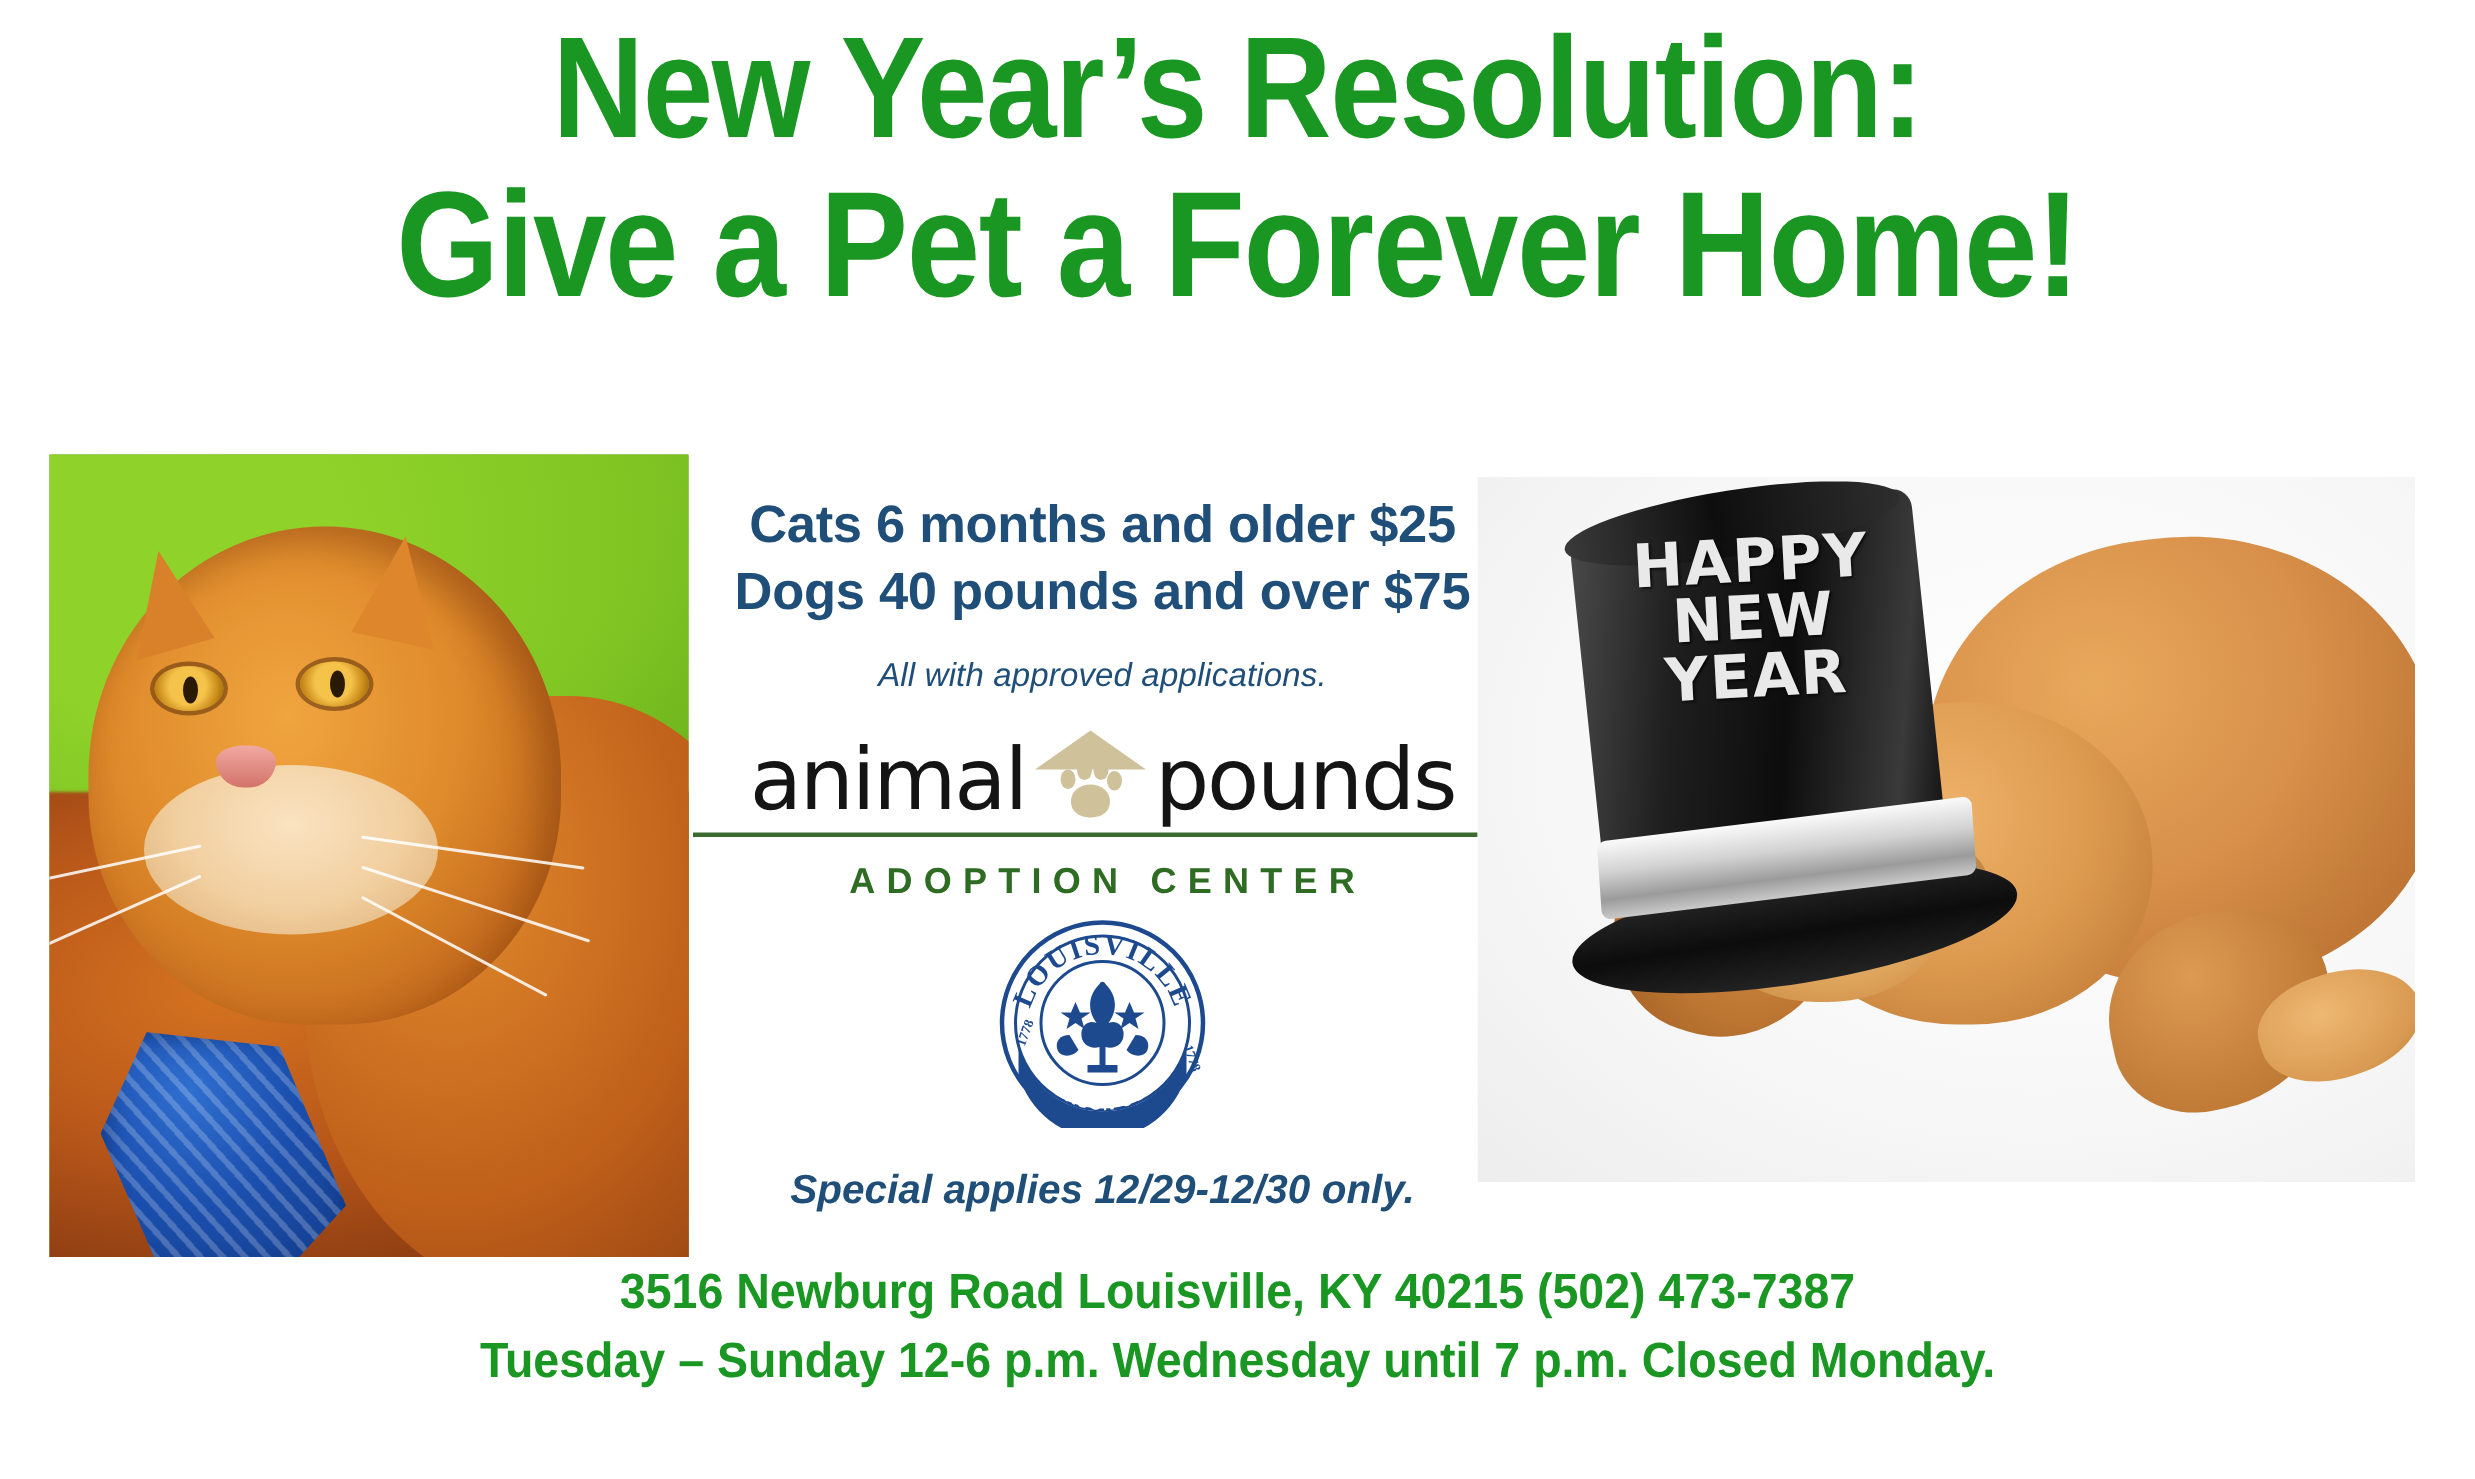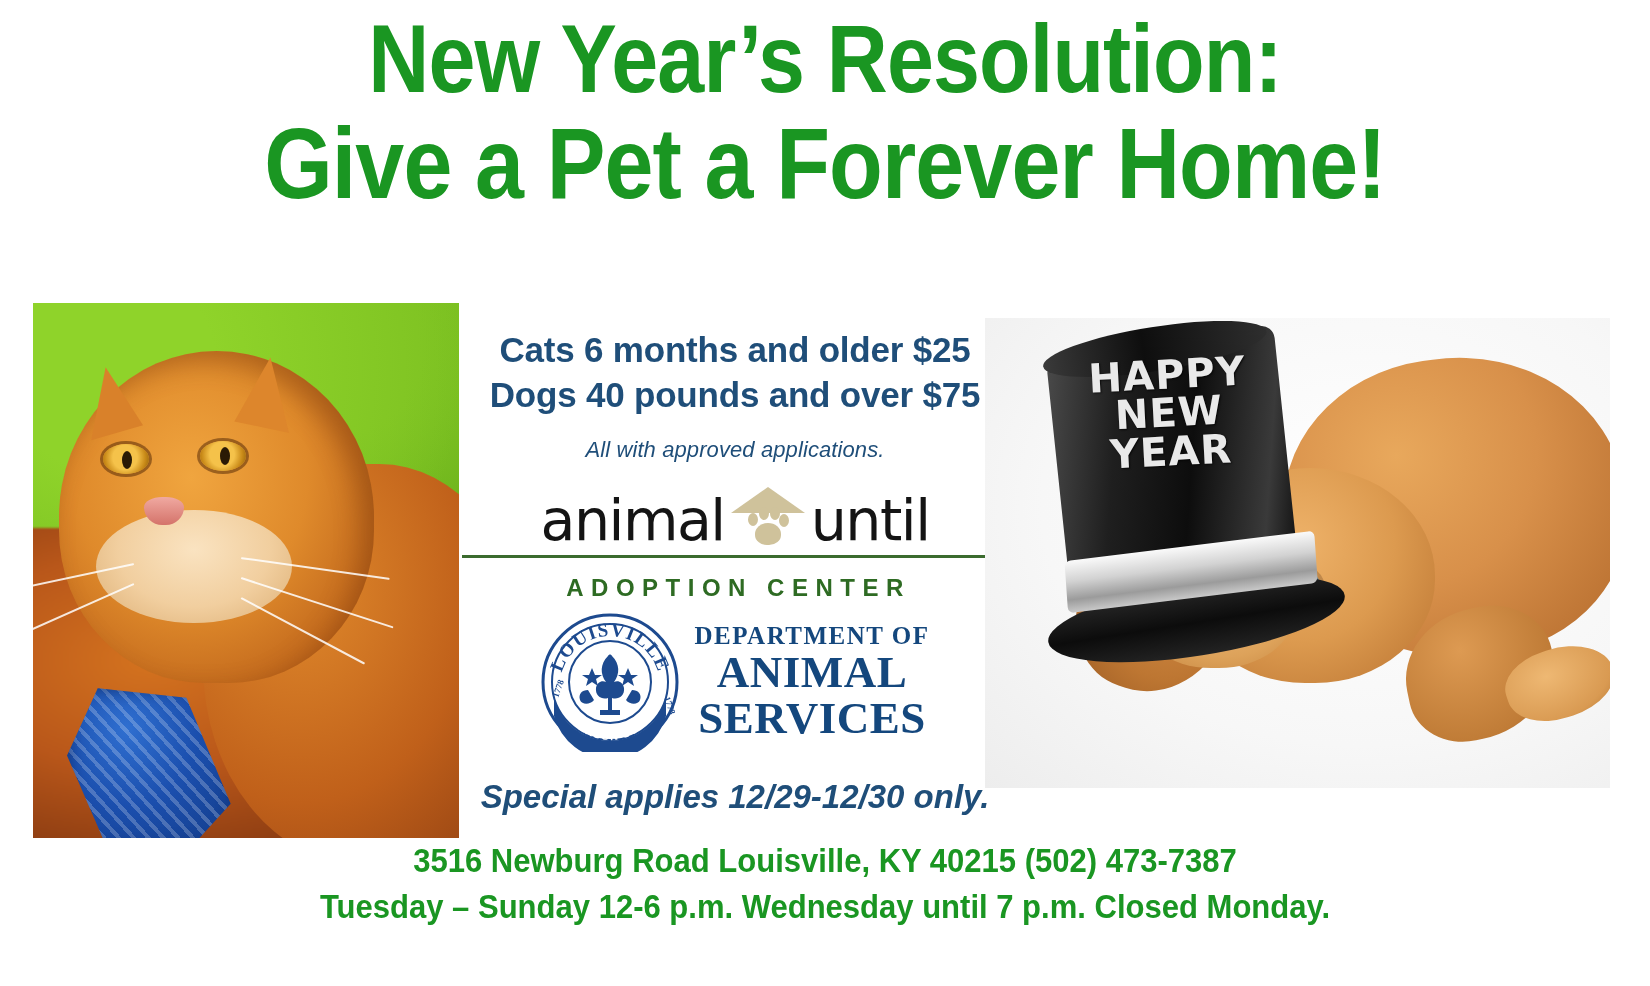--- a/index.html
+++ b/index.html
@@ -116,21 +116,21 @@
     margin-top:16px;padding-left:7px;
   }
 
   .dept-row{display:flex;align-items:center;justify-content:center;gap:14px;margin-top:10px;}
   .seal{position:relative;width:140px;height:140px;flex:0 0 140px;}
   .dept-text{text-align:center;color:#14477d;font-family:"Liberation Serif", serif;}
   .dept-of{font-size:25px;font-weight:bold;letter-spacing:1.5px;}
   .animal,.services{font-size:45px;font-weight:bold;line-height:1.02;letter-spacing:.5px;}
 
   .special{
-    margin-top:26px;color:#1f4e79;font-style:italic;font-weight:bold;font-size:33px;
+    margin-top:26px;color:#1f4e79;font-style:italic;font-weight:bold;font-size:27px;
   }
 
   
   .dog-photo{
     position:absolute;left:985px;top:318px;width:625px;height:470px;overflow:hidden;background:#fff;
   }
   .dog-bg{position:absolute;inset:0;background:radial-gradient(ellipse at 60% 40%, #ffffff 0%, #f7f7f7 60%, #ededed 100%);}
   .dog-body{
     position:absolute;left:300px;top:40px;width:340px;height:300px;
     border-radius:48% 52% 45% 55%;
@@ -258,21 +258,21 @@
         <span class="paw-house">
           <span class="roof"></span>
           <span class="paw">
             <span class="toe t1"></span>
             <span class="toe t2"></span>
             <span class="toe t3"></span>
             <span class="toe t4"></span>
             <span class="pad"></span>
           </span>
         </span>
-        <span>until</span>
+        <span>pounds</span>
       </div>
       <div class="rule"></div>
       <div class="adoption">ADOPTION CENTER</div>
 
       <div class="dept-row">
         <span class="seal">
           <svg viewBox="0 0 140 140" width="140" height="140" aria-hidden="true">
             <circle cx="70" cy="70" r="67" fill="#ffffff" stroke="#1d4a8f" stroke-width="3"></circle>
             <circle cx="70" cy="70" r="58" fill="#ffffff" stroke="#1d4a8f" stroke-width="2"></circle>
             <circle cx="70" cy="70" r="41" fill="#ffffff" stroke="#1d4a8f" stroke-width="2"></circle>
@@ -288,25 +288,20 @@
             <polygon points="88,56 91,63 98,63 92,67 94,74 88,70 82,74 84,67 78,63 85,63" fill="#1d4a8f"></polygon>
             <text x="18" y="86" font-family="Liberation Serif, serif" font-size="9" font-weight="bold" fill="#1d4a8f" transform="rotate(-70 18 86)">1778</text>
             <text x="124" y="86" font-family="Liberation Serif, serif" font-size="9" font-weight="bold" fill="#1d4a8f" transform="rotate(70 124 86)">1778</text>
             <path d="M 14 86 A 58 58 0 0 0 126 86 L 126 104 A 58 58 0 0 1 14 104 Z" fill="#1d4a8f"></path>
             <path id="arcBot" d="M 22 92 A 50 50 0 0 0 118 92" fill="none"></path>
             <text font-family="Liberation Sans, sans-serif" font-size="11" font-weight="bold" fill="#ffffff" letter-spacing="1">
               <textPath href="#arcBot" startOffset="50%" text-anchor="middle">JEFFERSON COUNTY</textPath>
             </text>
           </svg>
         </span>
-        <span class="dept-text">
-          <div class="dept-of">DEPARTMENT OF</div>
-          <div class="animal">ANIMAL</div>
-          <div class="services">SERVICES</div>
-        </span>
       </div>
     </div>
 
     <div class="special">Special applies 12/29-12/30 only.</div>
   </div>
 
   <div class="dog-photo">
     <div class="dog-bg"></div>
     <div class="dog-body"></div>
     <div class="dog-ear2"></div>

